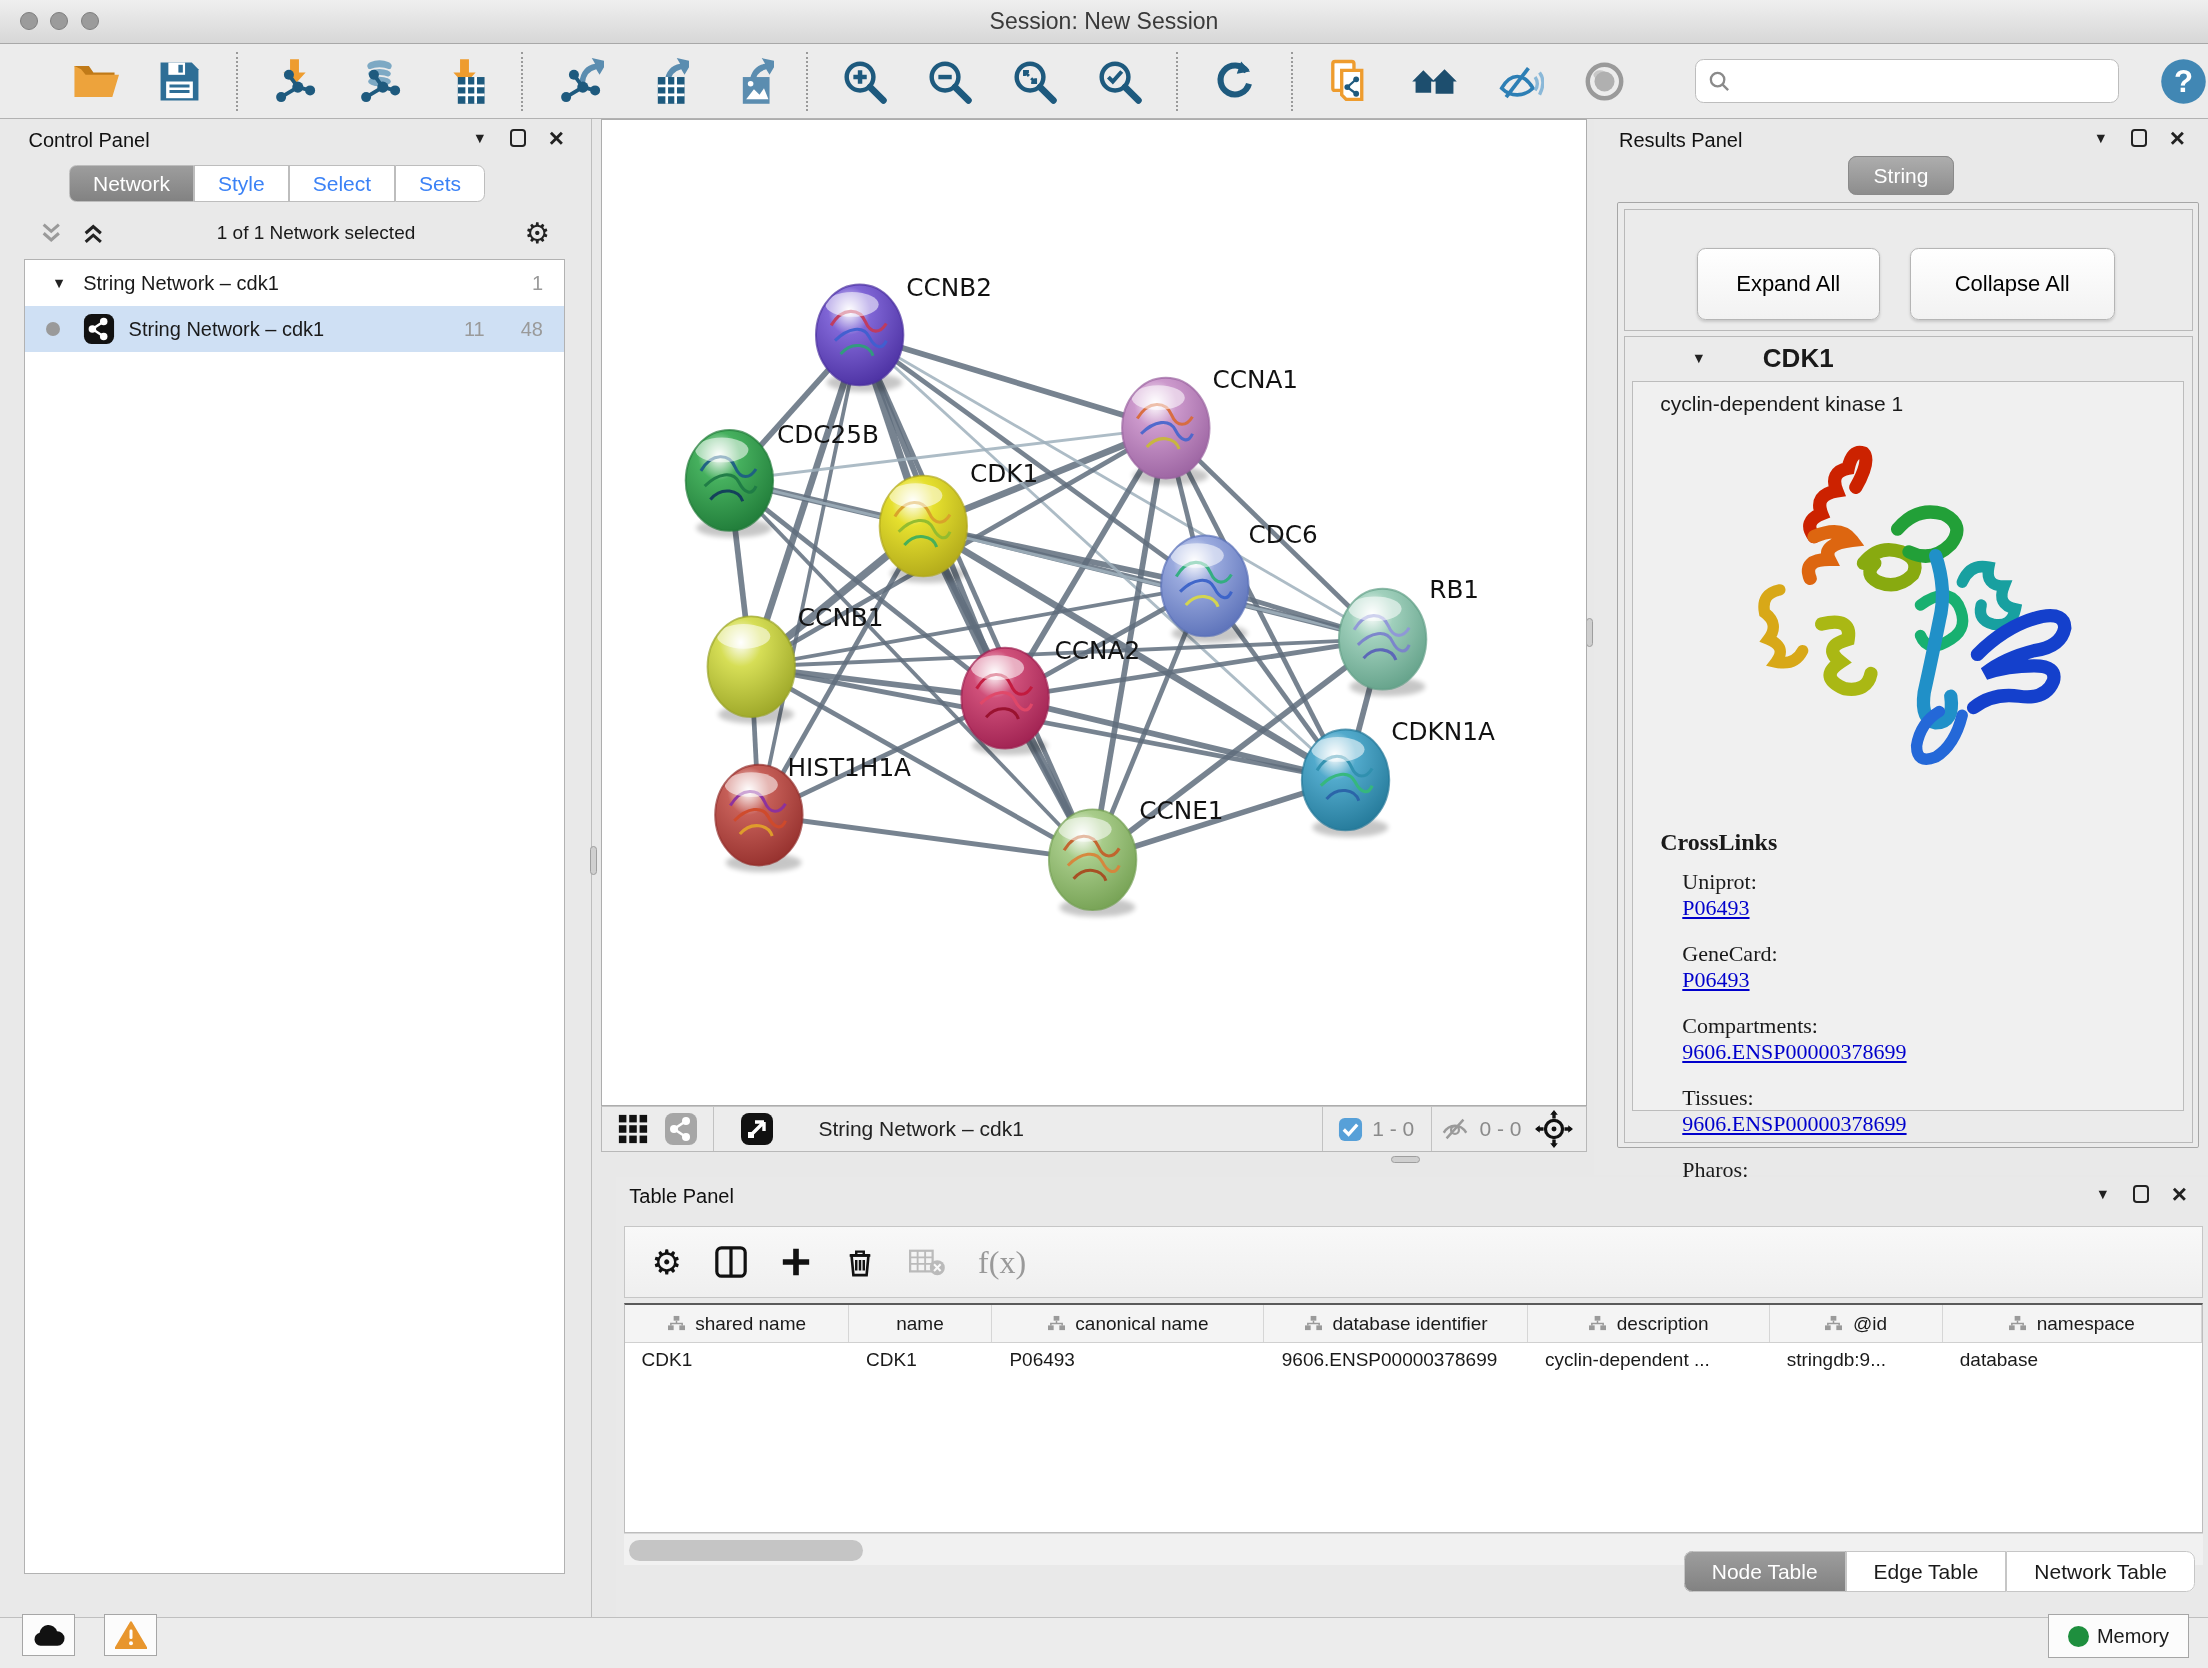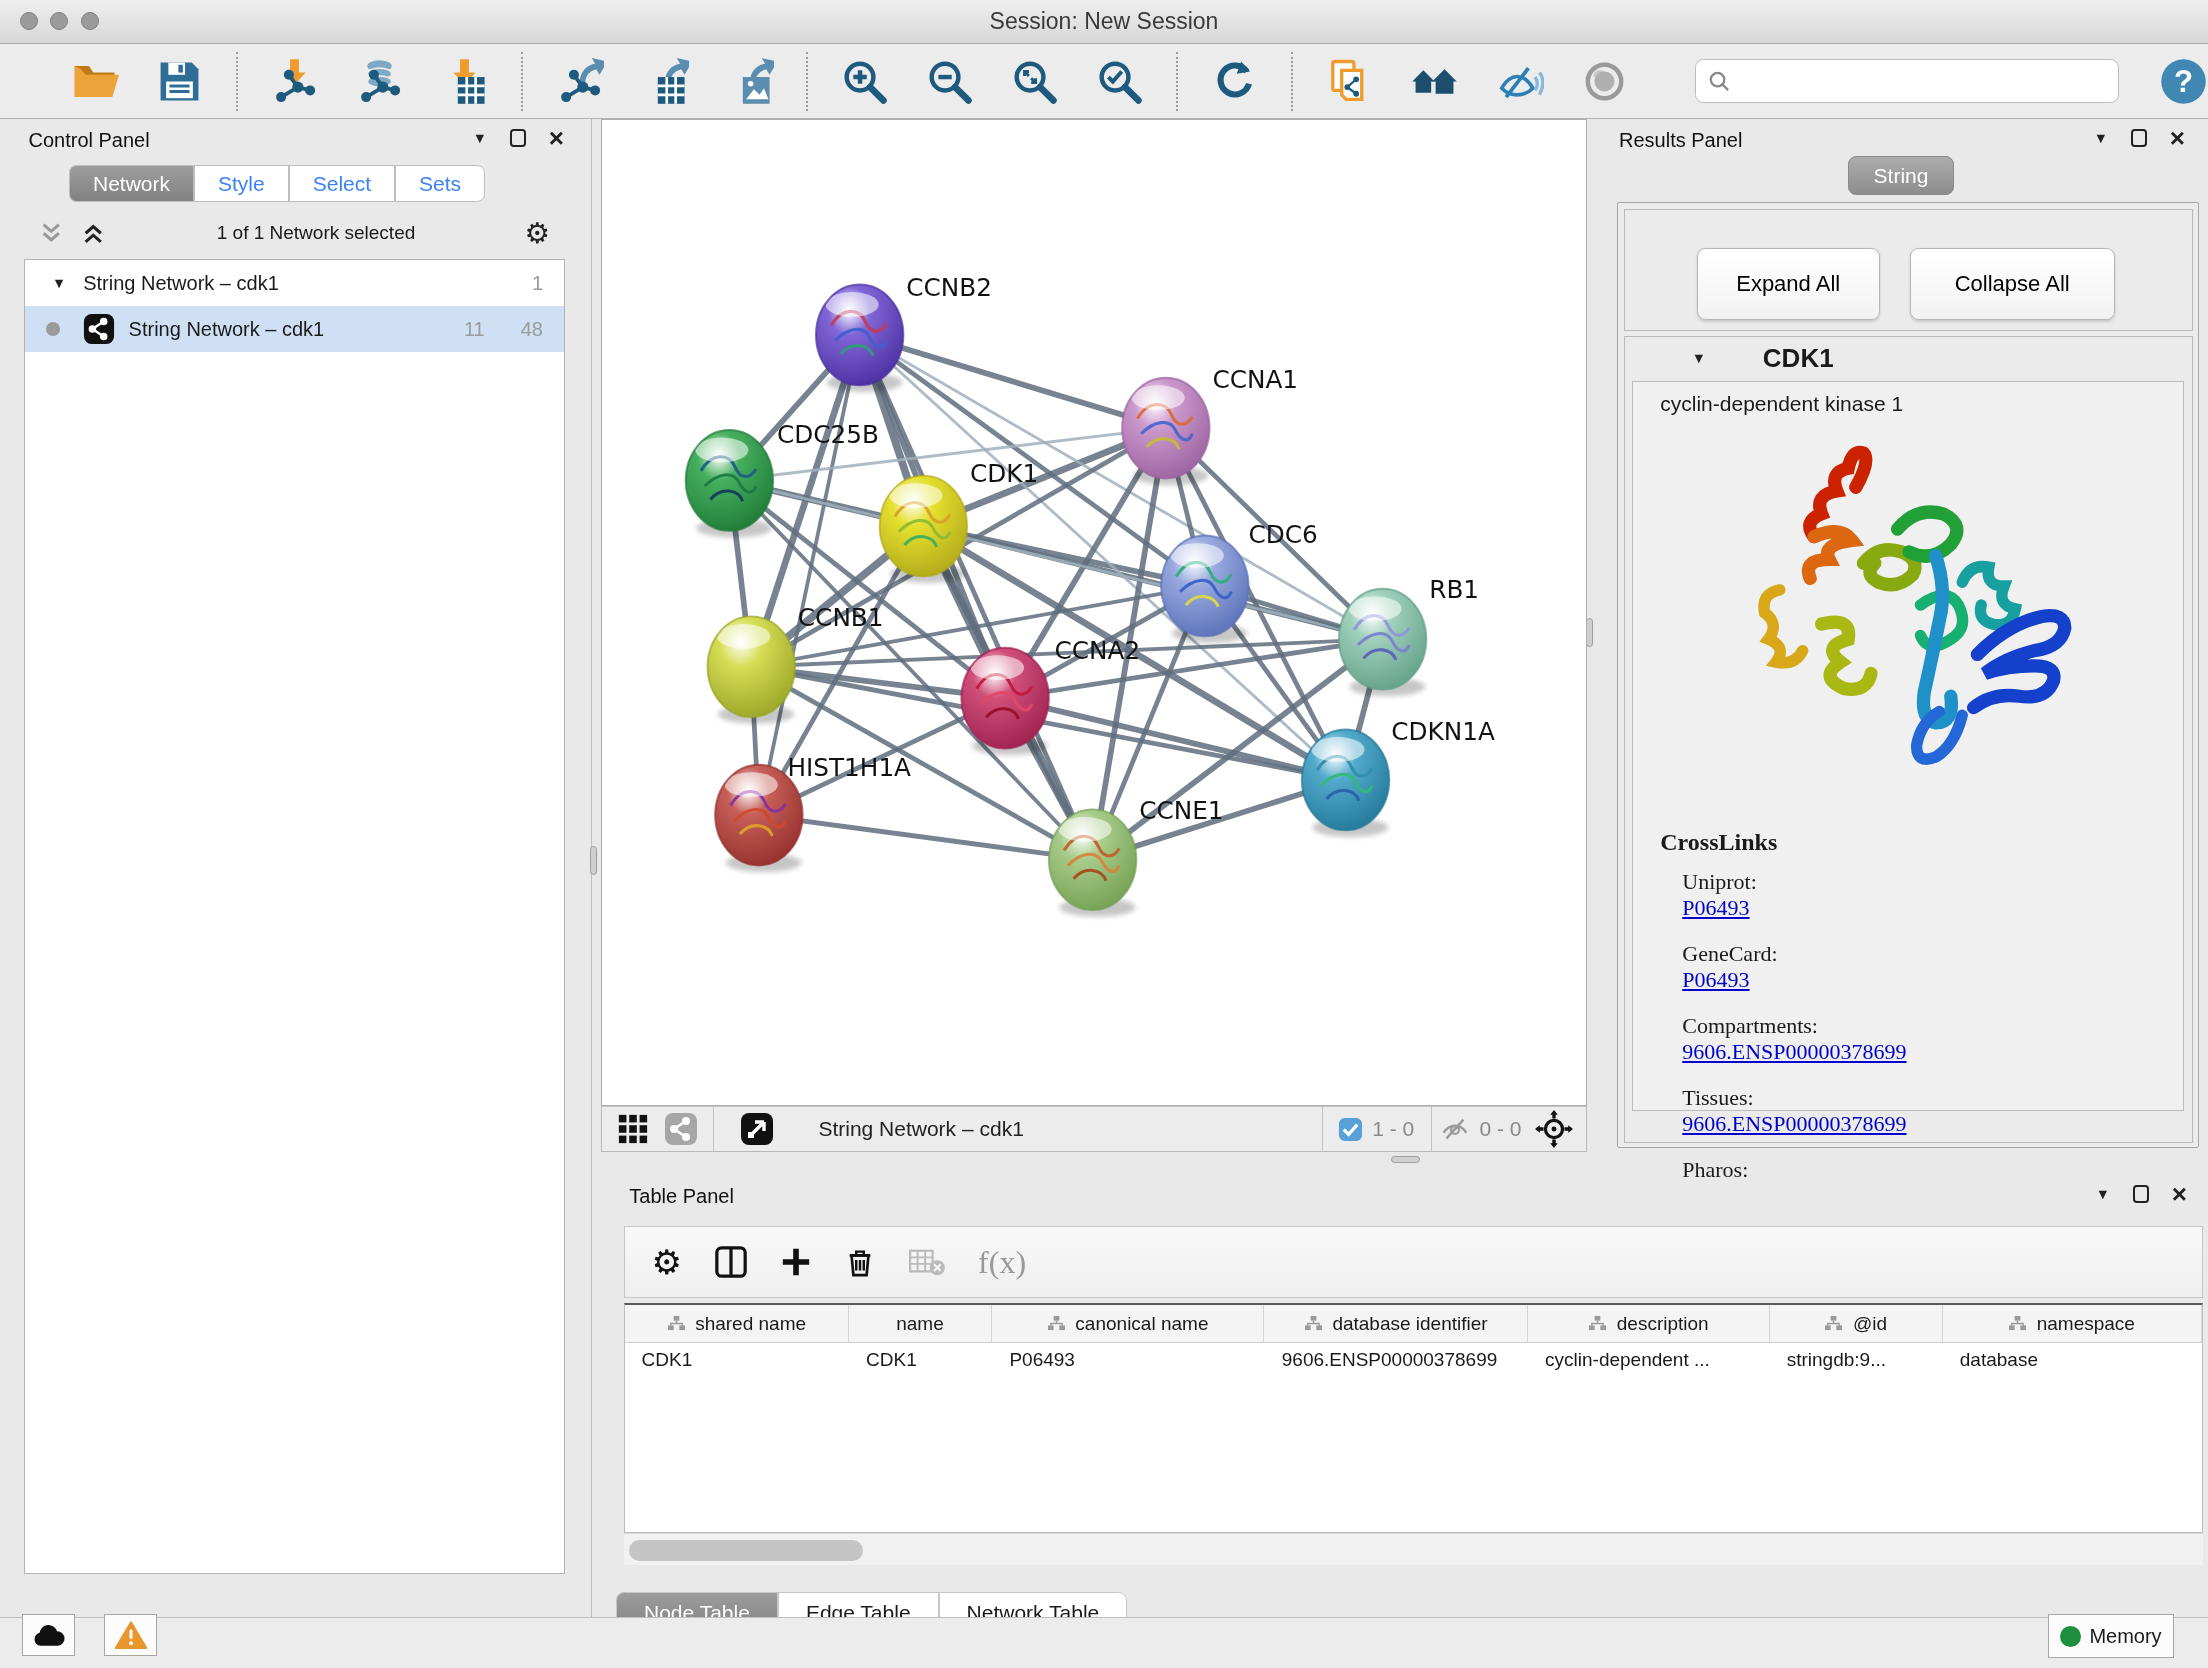--- a/index.html
+++ b/index.html
@@ -763,34 +763,34 @@
           <div class="td" style="width: 290px;">9606.ENSP00000378699</div>
           <div class="td" style="width: 266px;">cyclin-dependent ...</div>
           <div class="td" style="width: 190px;">stringdb:9...</div>
           <div class="td" style="width: 285px;">database</div>
         </div>
       </div>
   </div>
   <div id="hscroll" class="abs" style="left:7.6px;top:356px;width:1579px;height:32px">
     <div id="hscroll-thumb" class="abs" style="left:5.7px;top:5.7px;width:234px;height:21px"></div>
   </div>
-  <div class="abs" style="left:0;top:424px;width:1579px;text-align:left" id="table-tabs"><span class="bottom-tab sel" style="border-radius: 8.6px 0px 0px 8.6px;">Node Table</span><span class="bottom-tab">Edge Table</span><span class="bottom-tab" style="border-radius: 0px 8.6px 8.6px 0px;">Network Table</span></div>
+  <div class="abs" style="left:0;top:383px;width:1579px;text-align:right" id="table-tabs"><span class="bottom-tab sel" style="border-radius: 8.6px 0px 0px 8.6px;">Node Table</span><span class="bottom-tab">Edge Table</span><span class="bottom-tab" style="border-radius: 0px 8.6px 8.6px 0px;">Network Table</span></div>
 </div>
 
 <div id="statusbar" class="abs">
   <div class="sb-btn" style="left:22px;width:53px;height:42px">
     <svg width="32" height="25" viewBox="0 0 34 26">
       <path d="M8 24 a7 7 0 0 1 -1 -13.8 A9.5 9.5 0 0 1 25.5 8.5 A6.5 6.5 0 0 1 26 24 z" fill="#111"></path>
     </svg>
   </div>
   <div class="sb-btn" style="left:104px;width:53px;height:42px">
     <svg width="32" height="28.5" viewBox="0 0 34 30">
       <path d="M17 1.5 L33 28.5 H1 Z" fill="#e8962e" stroke="#e8962e" stroke-linejoin="round" stroke-width="2.5"></path>
       <rect x="15.4" y="9" width="3.2" height="10" rx="1.4" fill="#fff"></rect>
       <circle cx="17" cy="23.5" r="2.1" fill="#fff"></circle>
     </svg>
   </div>
-  <div class="sb-btn" style="left:2048px;width:126px;height:44px;gap:8px">
+  <div class="sb-btn" style="left:2048px;width:141px;height:44px;gap:8px">
     <span style="width:21px;height:21px;border-radius:50%;background:#1e8f3e"></span>
     <span style="font-size:20px">Memory</span>
   </div>
 </div>
 
 
 </body></html>

